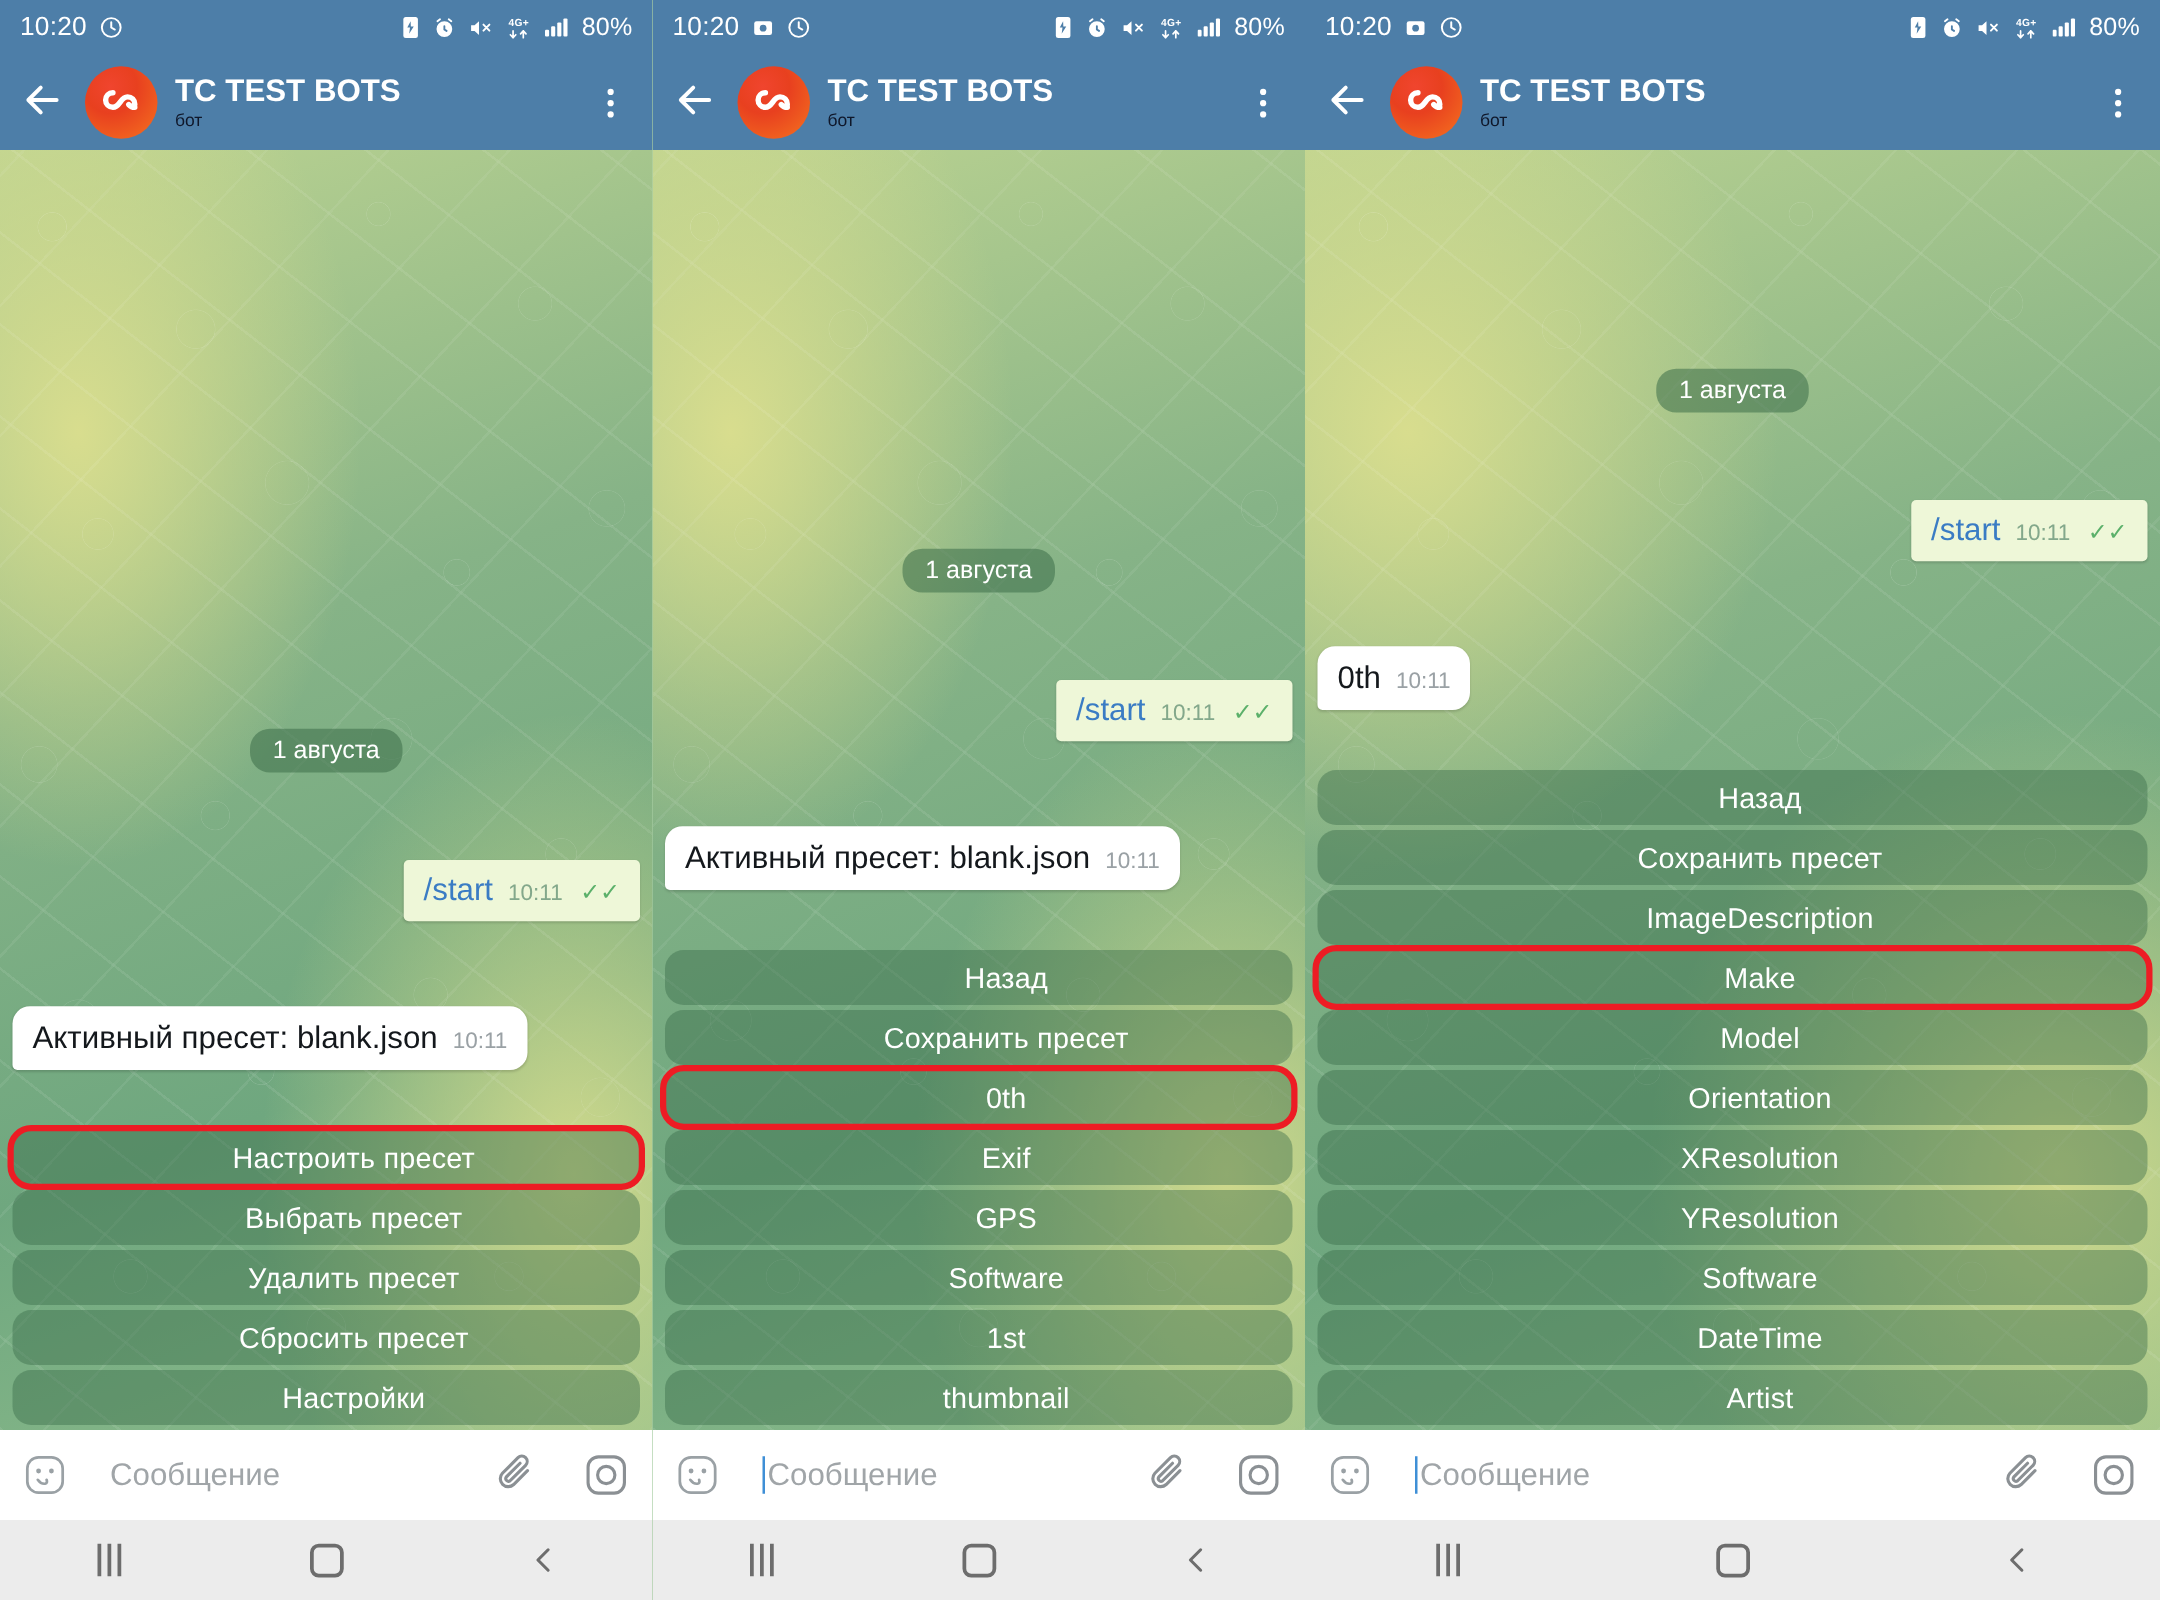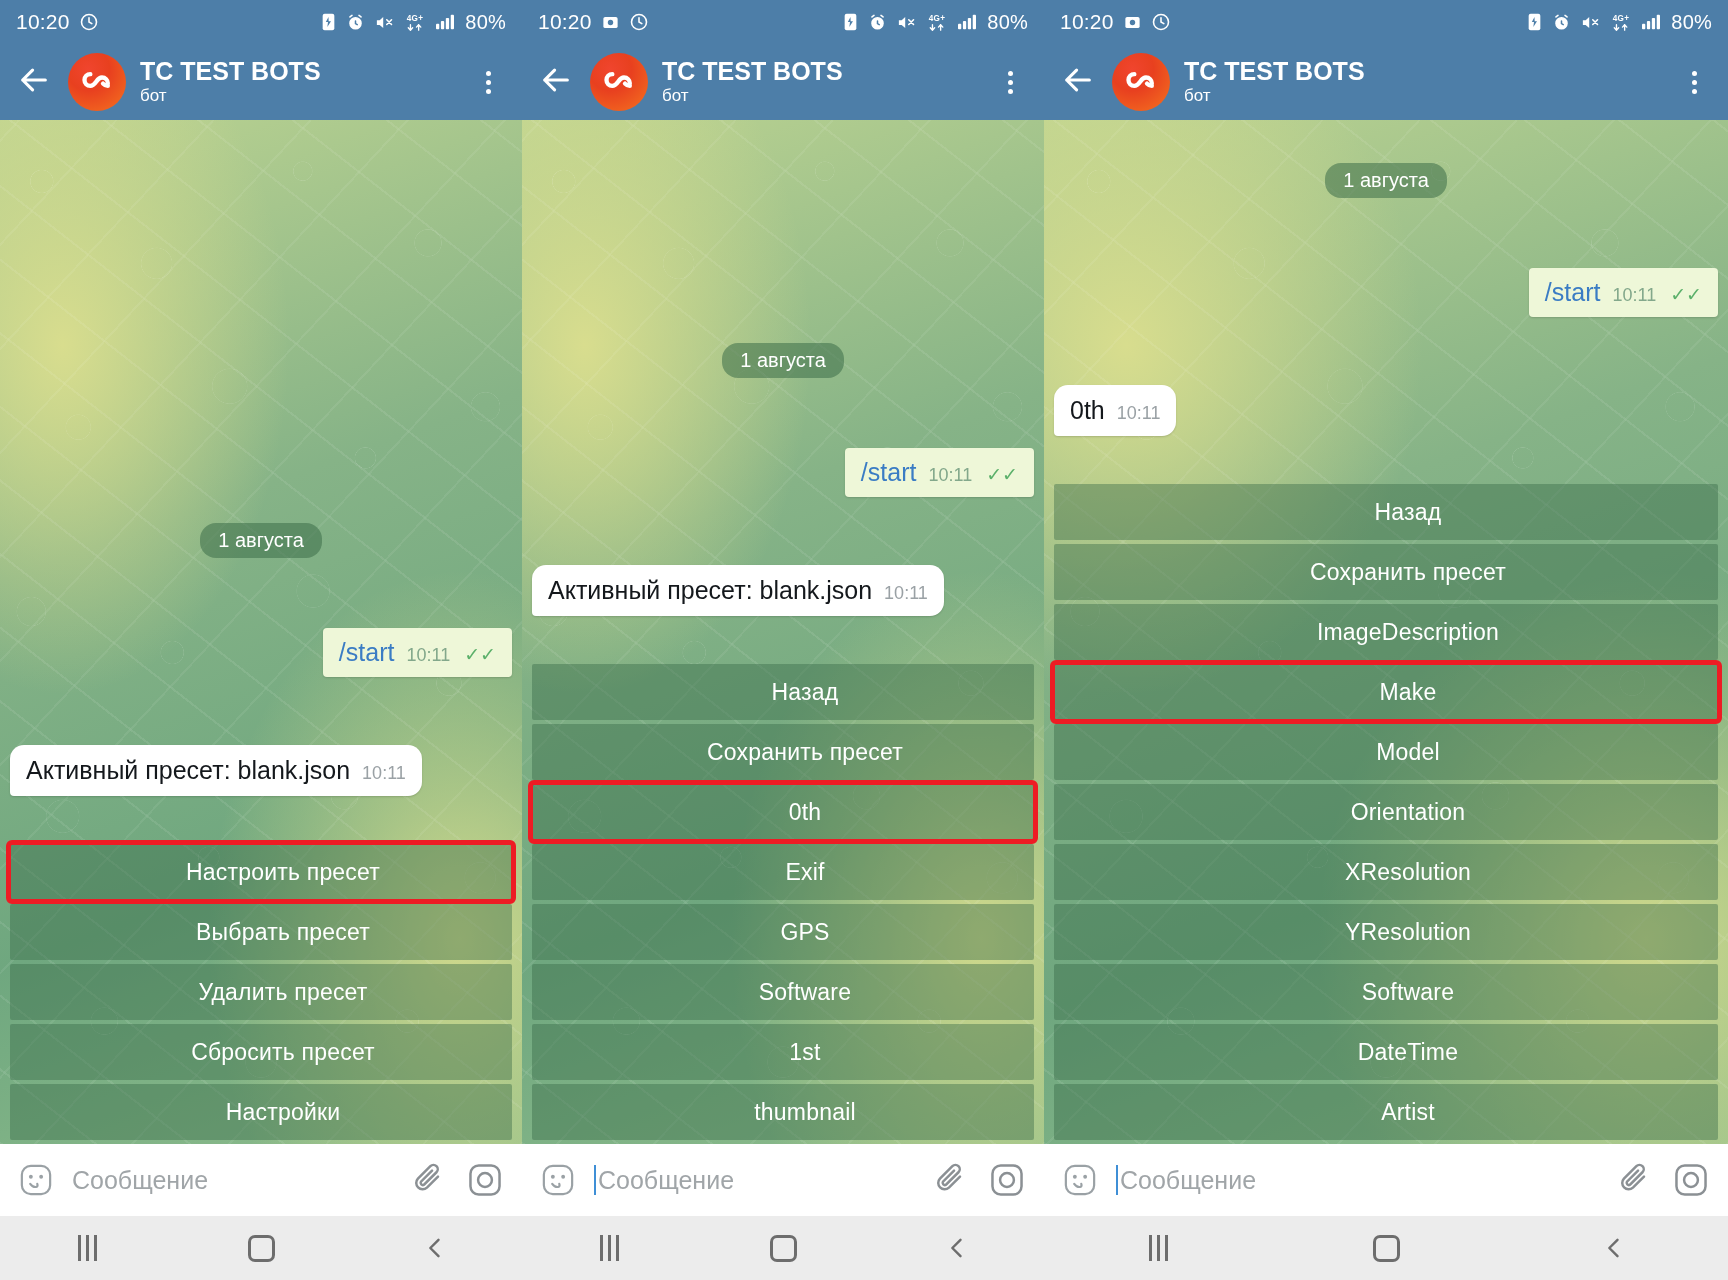--- a/index.html
+++ b/index.html
@@ -27,21 +27,21 @@
     padding:0 14px; gap:14px; flex:none; }
   .back { width:40px; height:40px; flex:none; display:flex; align-items:center;
     justify-content:center; }
   .avatar { width:58px; height:58px; border-radius:50%; flex:none;
     background:radial-gradient(circle at 35% 28%, #f0452e 0%, #e8401f 38%, #f5731f 100%);
     display:flex; align-items:center; justify-content:center; }
   .titlewrap { display:flex; flex-direction:column; justify-content:center;
     flex:1; min-width:0; }
   .title { color:#fff; font-size:25px; font-weight:bold; line-height:1.15;
     white-space:nowrap; }
-  .subtitle { color:#ffffff; font-size:17px; line-height:1.2; }
+  .subtitle { color:#0f172a; font-size:14px; line-height:1.2; }
   .kebab { width:40px; height:40px; flex:none; display:flex; flex-direction:column;
     align-items:center; justify-content:center; gap:4px; }
   .kebab i { width:5px; height:5px; border-radius:50%; background:#fff; display:block; }
 
   
   .chat { position:relative; flex:1; overflow:hidden;
     background:
       radial-gradient(ellipse 70% 55% at 12% 22%, #d8dd8e 0%, rgba(216,221,142,0) 62%),
       radial-gradient(ellipse 80% 60% at 88% 80%, #cfd98c 0%, rgba(207,217,140,0) 60%),
       linear-gradient(160deg, #bcd391 0%, #86b387 38%, #6fa77f 70%, #8ebd8c 100%);
@@ -93,27 +93,27 @@
 
   .in-row { display:flex; justify-content:flex-start; }
   .bubble-in { position:relative; background:#fff; border-radius:14px;
     border-bottom-left-radius:4px; padding:11px 16px; display:flex;
     align-items:baseline; gap:12px; box-shadow:0 1px 2px rgba(0,0,0,.15); }
   .bubble-in .txt { color:#14181c; font-size:25px; }
   .bubble-in .time { color:#9aa1a5; font-size:18px; }
 
   .kb { display:flex; flex-direction:column; gap:4px; margin-top:4px; }
   .kbtn { position:relative; background:rgba(56,105,72,.42); color:#fff;
-    border-radius:2px; height:56px; display:flex; align-items:center;
+    border-radius:15px; height:44px; display:flex; align-items:center;
     justify-content:center; font-size:23px; letter-spacing:.2px;padding-left:44px; }
   .kbtn.hl { outline:5px solid #ed1c24; outline-offset:-1px; z-index:3; }
 
   
   .composer { height:72px; background:#fff; display:flex; align-items:center;
-    padding:0 18px; gap:18px; flex:none; }
+    padding:0 18px; gap:34px; flex:none; }
   .smile { width:36px; height:36px; flex:none; }
   .inputline { flex:1; display:flex; align-items:center; height:100%;
     font-size:25px; color:#a0a5a8; }
   .caret { width:2px; height:30px; background:#3f8fd6; margin-right:2px;
     display:inline-block; }
   .ctool { width:38px; height:38px; flex:none; display:flex;
     align-items:center; justify-content:center; }
 
   
   .navbar { height:64px; background:#ececec; display:flex; align-items:center;

